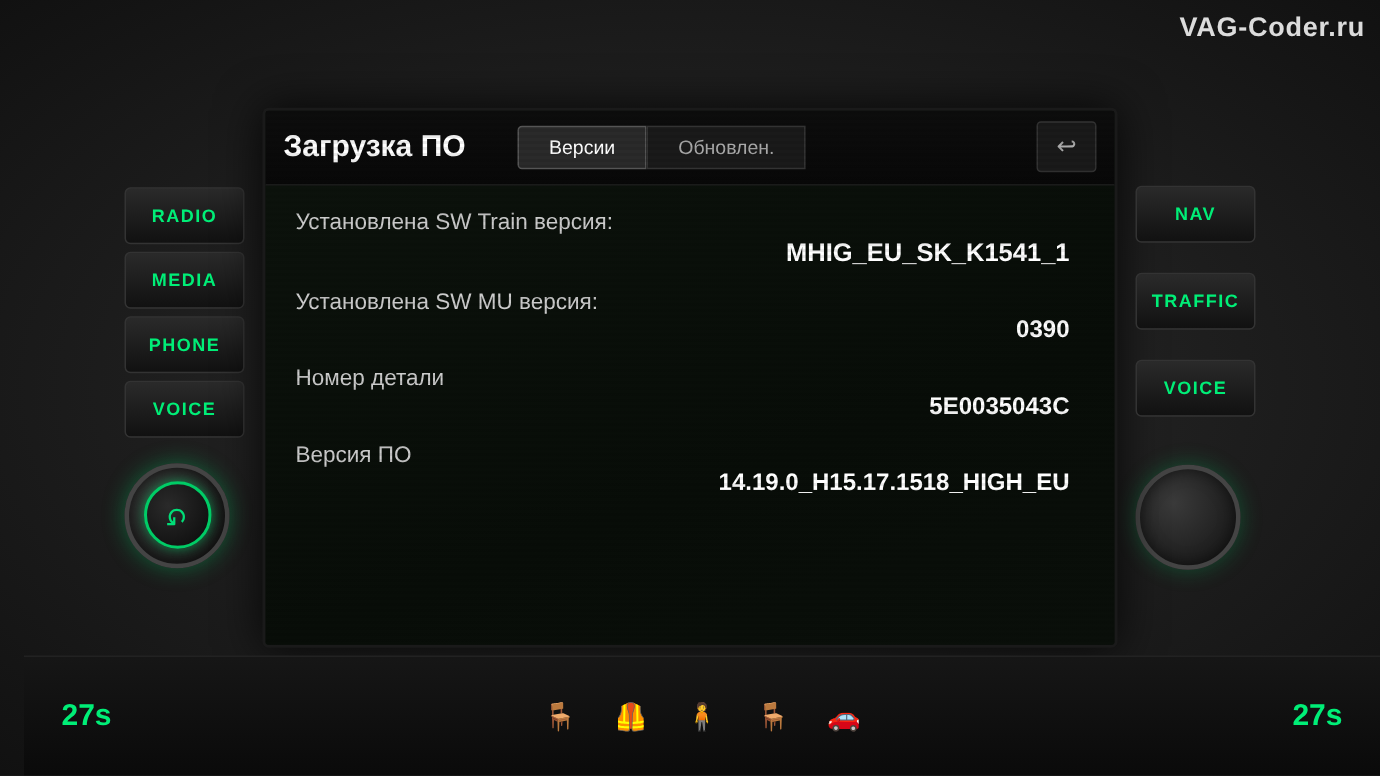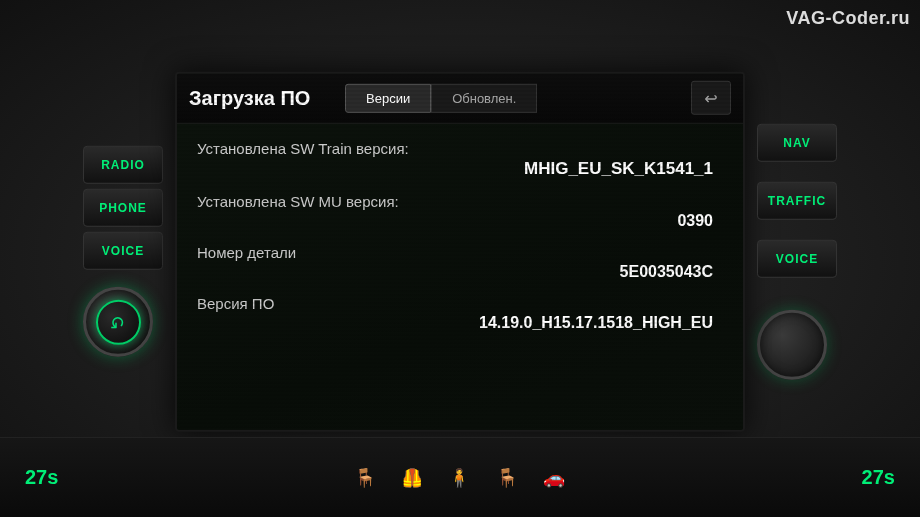--- a/index.html
+++ b/index.html
@@ -242,21 +242,21 @@
     }
 
     .right-knob-area {
       margin-top: 12px;
     }
 
     
     .climate-bar {
       position: absolute;
       bottom: 0;
-      left: 0;
+      left: 16px;
       right: 0;
       height: 80px;
       background: linear-gradient(to bottom, #161616, #0a0a0a);
       display: flex;
       align-items: center;
       justify-content: space-between;
       padding: 0 25px;
       border-top: 1px solid #222;
     }
 
@@ -282,20 +282,23 @@
 
 <div class="outer-frame">
 
   <div class="watermark">VAG-Coder.ru</div>
 
   <div class="center-unit">
 
     <div class="left-buttons-col">
       <div class="side-btn">
         <span class="side-btn-label">RADIO</span>
+      </div>
+      <div class="side-btn">
+        <span class="side-btn-label">MEDIA</span>
       </div>
       <div class="side-btn">
         <span class="side-btn-label">PHONE</span>
       </div>
       <div class="side-btn">
         <span class="side-btn-label">VOICE</span>
       </div>
 
       <div class="left-knob left-knob-area">
         <div class="knob-inner">

